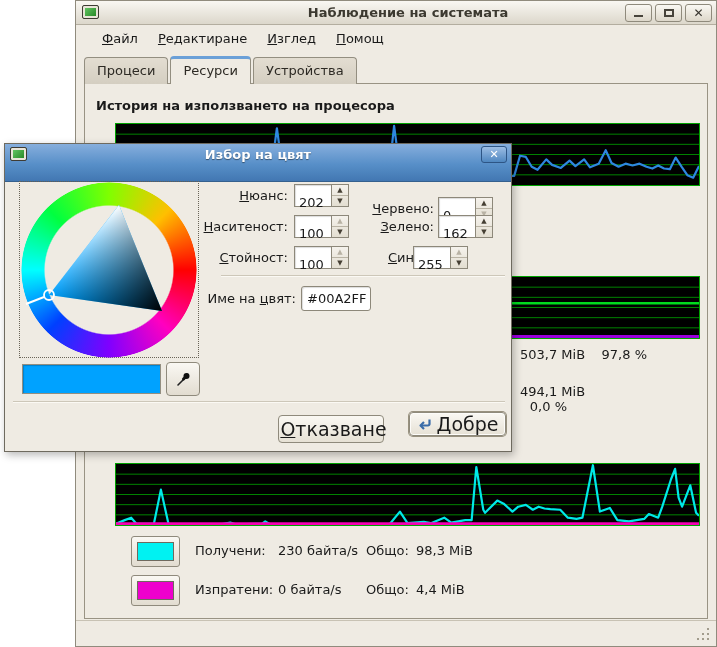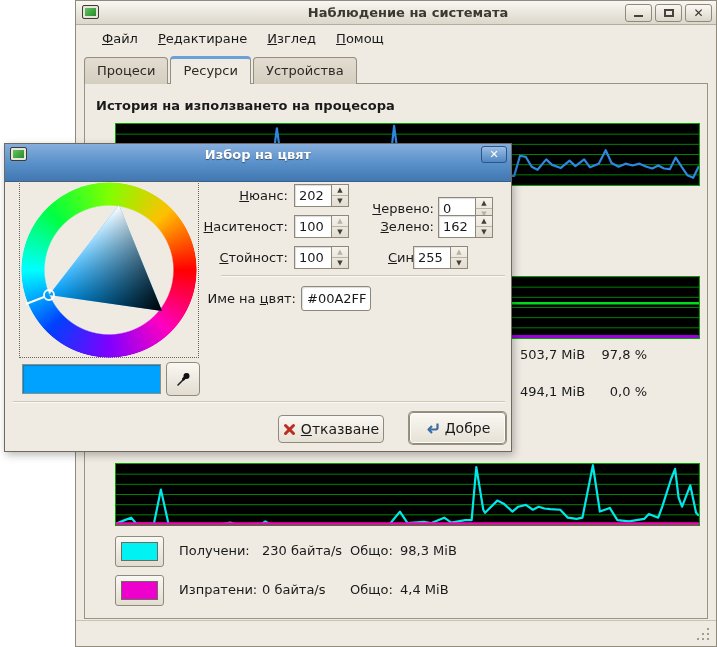--- a/index.html
+++ b/index.html
@@ -26,22 +26,22 @@
   .tabstrip { position:absolute; left:8px; top:54px; height:29px; display:flex; align-items:flex-end; z-index:2; }
   .tab { padding:5px 12px 6px; background:linear-gradient(#e3ddd1,#d4cec1); border:1px solid #938e80; border-bottom:none;
          border-radius:4px 4px 0 0; margin-right:2px; margin-top:4px; color:#2d2a24; }
   .tab.active { background:#efebe3; border-top:3px solid #6ba0d8; margin-top:0; padding-top:4px; position:relative; z-index:3; }
   .content-panel { position:absolute; left:8px; right:8px; top:82px; bottom:27px; border:1px solid #999384; background:#efebe3; }
   .section-heading { position:absolute; left:11px; top:14px; font-weight:bold; }
   .chart { position:absolute; left:30px; width:585px; height:63px; }
   #cpu-chart { top:39px; } #mem-chart { top:192px; } #net-chart { top:379px; }
   .memstat { position:absolute; display:flex; }
   .memstat .v { width:80px; } .memstat .p { width:47px; text-align:right; }
-  #memstat-0 { left:435px; top:263px; } #memstat-1 { left:435px; top:300px; }
-  .legend-row { position:absolute; left:30px; height:32px; width:560px;text-decoration:underline; }
+  #memstat-0 { left:435px; top:263px; } #memstat-1 { left:435px; top:300px;flex-direction:column; }
+  .legend-row { position:absolute; left:46px; height:32px; width:560px;text-decoration:underline; }
   #legend-row-0 { top:452px; } #legend-row-1 { top:491px; }
   .swatch-btn { position:absolute; left:0; top:0; width:49px; height:31px; border:1px solid #8f8a7c; border-radius:3px;
                 background:linear-gradient(#faf8f3,#e2dcd0); }
   .swatch-btn .inner { position:absolute; left:5px; top:5px; right:5px; bottom:5px; border:1px solid #6f6a5e; }
   .legend-row .t { position:absolute; top:7px; }
   .lg-label { left:64px; } .lg-rate { left:147px; } .lg-total-label { left:235px; } .lg-total { left:285px; }
   .statusbar { position:absolute; left:0; right:0; bottom:0; height:26px; border-top:1px solid #c8c2b4; }
   .grip { position:absolute; right:6px; bottom:6px; width:13px; height:13px; }
   .grip::after { content:""; position:absolute; left:0; bottom:0; width:2px; height:2px; background:#a29c8d;
     box-shadow:10px 0 #a29c8d,10px -5px #a29c8d,10px -10px #a29c8d,5px 0 #a29c8d,5px -5px #a29c8d,0 0 #a29c8d; }
@@ -59,32 +59,32 @@
             mask:radial-gradient(closest-side, transparent 72.5%, #000 74% 99%, transparent 100%); }
   .wheel-svg { position:absolute; left:0; top:0; }
   .preview-swatch { position:absolute; left:17px; top:220px; width:139px; height:30px; border:1px solid #938e80; box-shadow:inset 1px 1px 1px rgba(0,0,0,.2); }
   .dropper-btn { position:absolute; left:161px; top:218px; width:34px; height:34px; border:1px solid #8f8a7c; border-radius:4px;
                  background:linear-gradient(#faf8f3,#e2dcd0); display:flex; align-items:center; justify-content:center; }
   .fieldrow { position:absolute; height:23px; }
   .fieldrow .flabel { position:absolute; top:4px; white-space:nowrap; }
   .lbl-r { text-align:right; }
   .spinbox { position:absolute; display:flex; width:55px; height:23px; }
   .spin-entry { width:38px; height:23px; border:1px solid #8d887a; background:#fff; box-shadow:inset 1px 1px 1px rgba(0,0,0,.14);
-                padding:3px 0 0 4px; }
+                padding:10px 0 0 4px; }
   .spin { width:17px; border:1px solid #8d887a; border-left:none; background:linear-gradient(#f5f2ec,#e3ded1); display:flex; flex-direction:column; }
   .spin span { flex:1; font-size:7px; text-align:center; color:#453f33; line-height:10px; }
   .spin .spin-up { border-bottom:1px solid #b9b3a4; }
   .spin span.disabled { color:#b8b2a4; }
   .hsep { position:absolute; height:2px; border-top:1px solid #cdc7b9; border-bottom:1px solid #fbf9f4; }
   .name-entry { position:absolute; left:296px; top:142px; width:70px; height:25px; border:1px solid #8d887a; border-radius:3px;
                 background:#fff; box-shadow:inset 1px 1px 1px rgba(0,0,0,.14); padding:4px 0 0 5px; }
   .dlg-btn { position:absolute; height:28px; border:1px solid #8f8a7c; border-radius:4px; background:linear-gradient(#faf8f3,#e6e1d5);
-             display:flex; align-items:center; justify-content:center; gap:5px; font-size:14px; color:#1a1a1a; }
+             display:flex; align-items:center; justify-content:center; gap:5px; font-size:19px; color:#1a1a1a; }
   #cancel-button { left:273px; top:271px; width:106px; }
-  #ok-button { left:404px; top:268px; width:97px; height:32px; box-shadow:0 0 0 1px #98917f, inset 0 0 0 1px #fdfcf9; }
+  #ok-button { left:404px; top:268px; width:97px; height:24px; box-shadow:0 0 0 1px #98917f, inset 0 0 0 1px #fdfcf9; }
   u { text-decoration:underline; }
 </style>
 </head>
 <body>
 
 <div class="window" id="main-window">
   <div class="titlebar">
     <span class="app-icon" style="left:6px;top:4px;"></span>
     <div class="title">Наблюдение на системата</div>
     <div class="winbtns">

